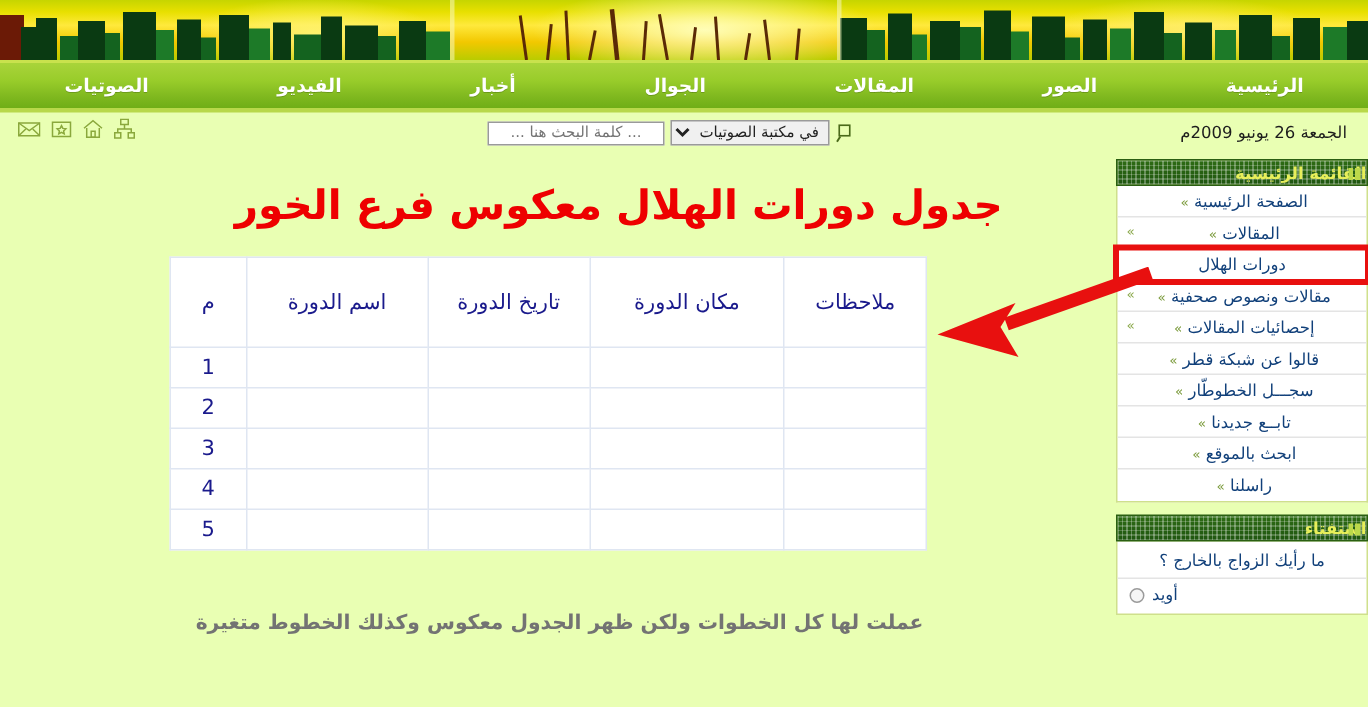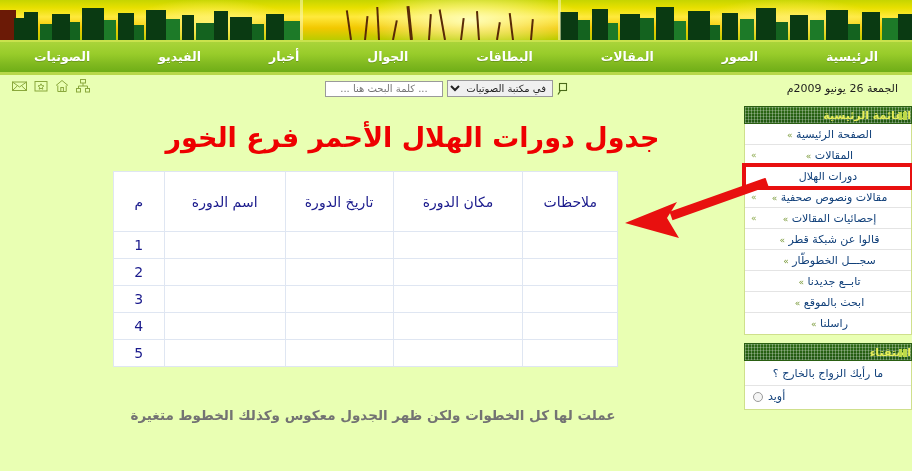--- a/index.html
+++ b/index.html
@@ -338,21 +338,20 @@
 
     <div class="sep" style="left:300px;"></div>
     <div class="sep" style="left:558px;"></div>
   </div>
   <div class="banner-underline"></div>
 
   <div class="nav">
     <div class="nav-item">الرئيسية</div>
     <div class="nav-item">الصور</div>
     <div class="nav-item">المقالات</div>
-    <div class="nav-item">البطاقات</div>
     <div class="nav-item">الجوال</div>
     <div class="nav-item">أخبار</div>
     <div class="nav-item">الفيديو</div>
     <div class="nav-item">الصوتيات</div>
   </div>
   <div class="nav-underline"></div>
 
   <div class="util">
 
     <div class="util-icons">
@@ -456,21 +455,21 @@
           <span class="radio"></span>
           <span>أويد</span>
         </div>
       </div>
     </div>
 
   </div>
 
   <div class="main">
 
-    <div class="page-title">جدول دورات الهلال الأحمر فرع الخور</div>
+    <div class="page-title">جدول دورات الهلال معكوس فرع الخور</div>
 
     <div class="table-wrap">
       <table class="courses">
         <thead>
           <tr>
             <th class="col-nt">ملاحظات</th>
             <th class="col-pl">مكان الدورة</th>
             <th class="col-dt">تاريخ الدورة</th>
             <th class="col-nm">اسم الدورة</th>
             <th class="col-m">م</th>

